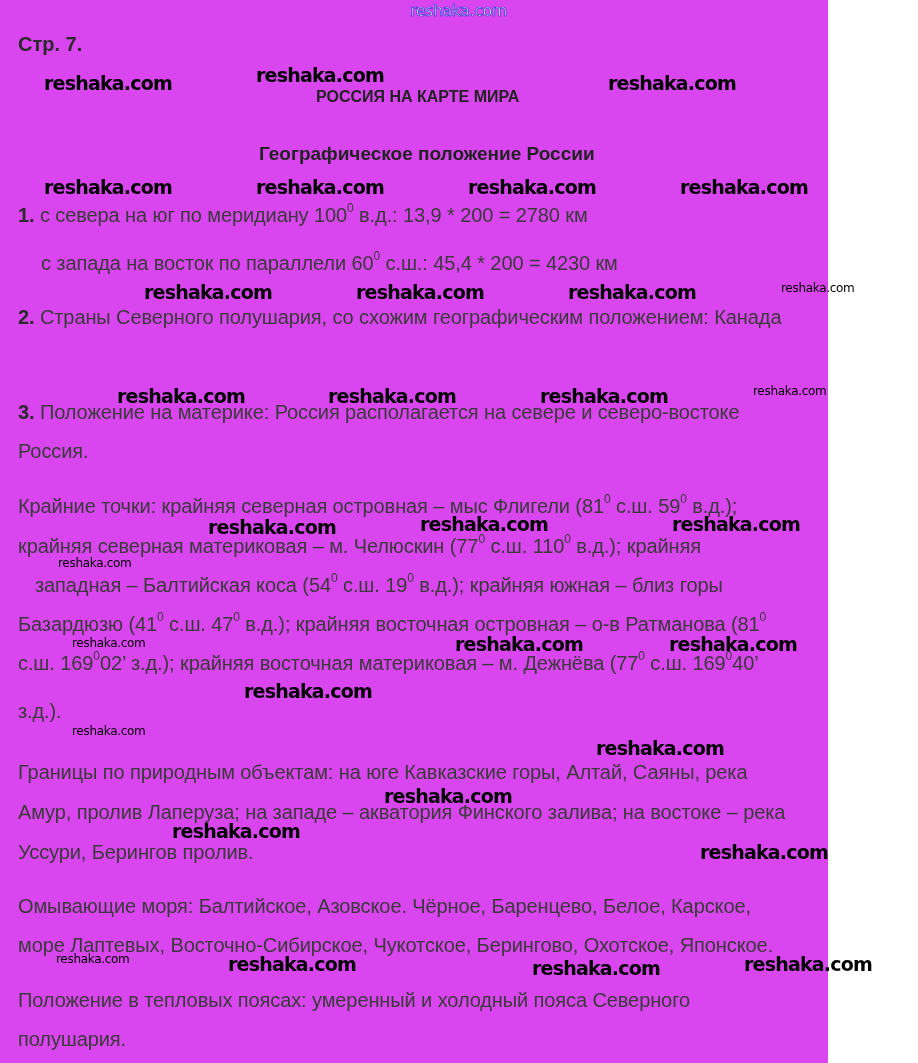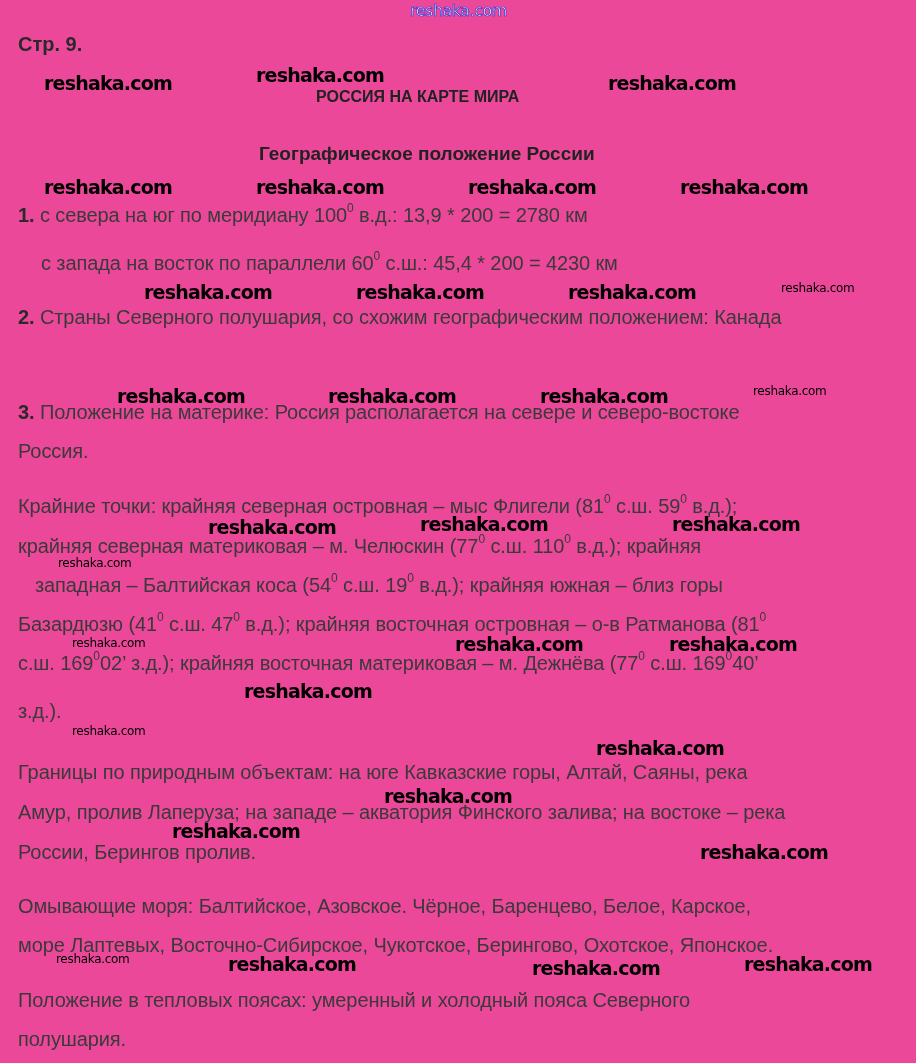--- a/index.html
+++ b/index.html
@@ -1,17 +1,17 @@
 <!DOCTYPE html>
 <html><head>
 <meta charset="utf-8">
 <style>
   html, body { margin: 0; padding: 0; background: #ffffff; }
   body { width: 918px; height: 1063px; position: relative; overflow: hidden; }
-  .page { position: absolute; left: 0; top: 0; width: 916px; height: 1063px; background: #ec4899; }
+  .page { position: absolute; left: 0; top: 0; width: 828px; height: 1063px; background: #d946ef; }
   .line {
     position: absolute; left: 0; white-space: nowrap;
     font-family: "Liberation Sans", sans-serif; font-size: 20px; color: #3a3a3a;
     letter-spacing: -0.1px;
   }
   .line sup { font-size: 12px; position: relative; top: -2px; vertical-align: super; line-height: 0; }
   .num { font-weight: bold; color: #2a2a2a; }
   .title {
     position: absolute; white-space: nowrap; font-family: "Liberation Sans", sans-serif;
     font-weight: bold; color: #222; font-size: 16px;
@@ -28,21 +28,21 @@
   .ghost { position: absolute; left: 312px; top: 40px; font-family: "Liberation Sans", sans-serif; font-size: 14px; color: #f0f0f0; }
   .pageno { position: absolute; left: 18px; top: 33px; font-family: "Liberation Sans", sans-serif; font-size: 20px; color: #2a2a2a; font-weight: bold; }
 </style>
 </head>
 <body>
 
 <div class="page">
 
   <div class="wm-top">reshaka.com</div>
   <div class="ghost"></div>
-  <div class="pageno">Стр. 9.</div>
+  <div class="pageno">Стр. 7.</div>
 
   <div class="title" style="left:316px; top:88px;">РОССИЯ НА КАРТЕ МИРА</div>
   <div class="title" style="left:259px; top:143px; font-size:19px;">Географическое положение России</div>
 
   <div class="line" style="top:204px; left:18px;">
     <span class="num">1.</span>
     <span>с севера на юг по меридиану 100</span><sup>0</sup><span> в.д.: 13,9 * 200 = 2780 км</span>
   </div>
   <div class="line" style="top:252px; left:41px;">
     <span>с запада на восток по параллели 60</span><sup>0</sup><span> с.ш.: 45,4 * 200 = 4230 км</span>
@@ -71,21 +71,21 @@
   <div class="line" style="top:613px; left:18px;">
     <span>Базардюзю (41</span><sup>0</sup><span> с.ш. 47</span><sup>0</sup><span> в.д.); крайняя восточная островная – о-в Ратманова (81</span><sup>0</sup>
   </div>
   <div class="line" style="top:652px; left:18px;">
     <span>с.ш. 169</span><sup>0</sup><span>02’ з.д.); крайняя восточная материковая – м. Дежнёва (77</span><sup>0</sup><span> с.ш. 169</span><sup>0</sup><span>40’</span>
   </div>
   <div class="line" style="top:700px; left:18px;">з.д.).</div>
 
   <div class="line" style="top:761px; left:18px;">Границы по природным объектам: на юге Кавказские горы, Алтай, Саяны, река</div>
   <div class="line" style="top:801px; left:18px;">Амур, пролив Лаперуза; на западе – акватория Финского залива; на востоке – река</div>
-  <div class="line" style="top:841px; left:18px;">России, Берингов пролив.</div>
+  <div class="line" style="top:841px; left:18px;">Уссури, Берингов пролив.</div>
 
   <div class="line" style="top:895px; left:18px;">Омывающие моря: Балтийское, Азовское. Чёрное, Баренцево, Белое, Карское,</div>
   <div class="line" style="top:934px; left:18px;">море Лаптевых, Восточно-Сибирское, Чукотское, Берингово, Охотское, Японское.</div>
 
   <div class="line" style="top:989px; left:18px;">Положение в тепловых поясах: умеренный и холодный пояса Северного</div>
   <div class="line" style="top:1028px; left:18px;">полушария.</div>
 
   <div class="wm" style="left:44px; top:72px;">reshaka.com</div>
   <div class="wm" style="left:256px; top:64px;">reshaka.com</div>
   <div class="wm" style="left:608px; top:72px;">reshaka.com</div>

